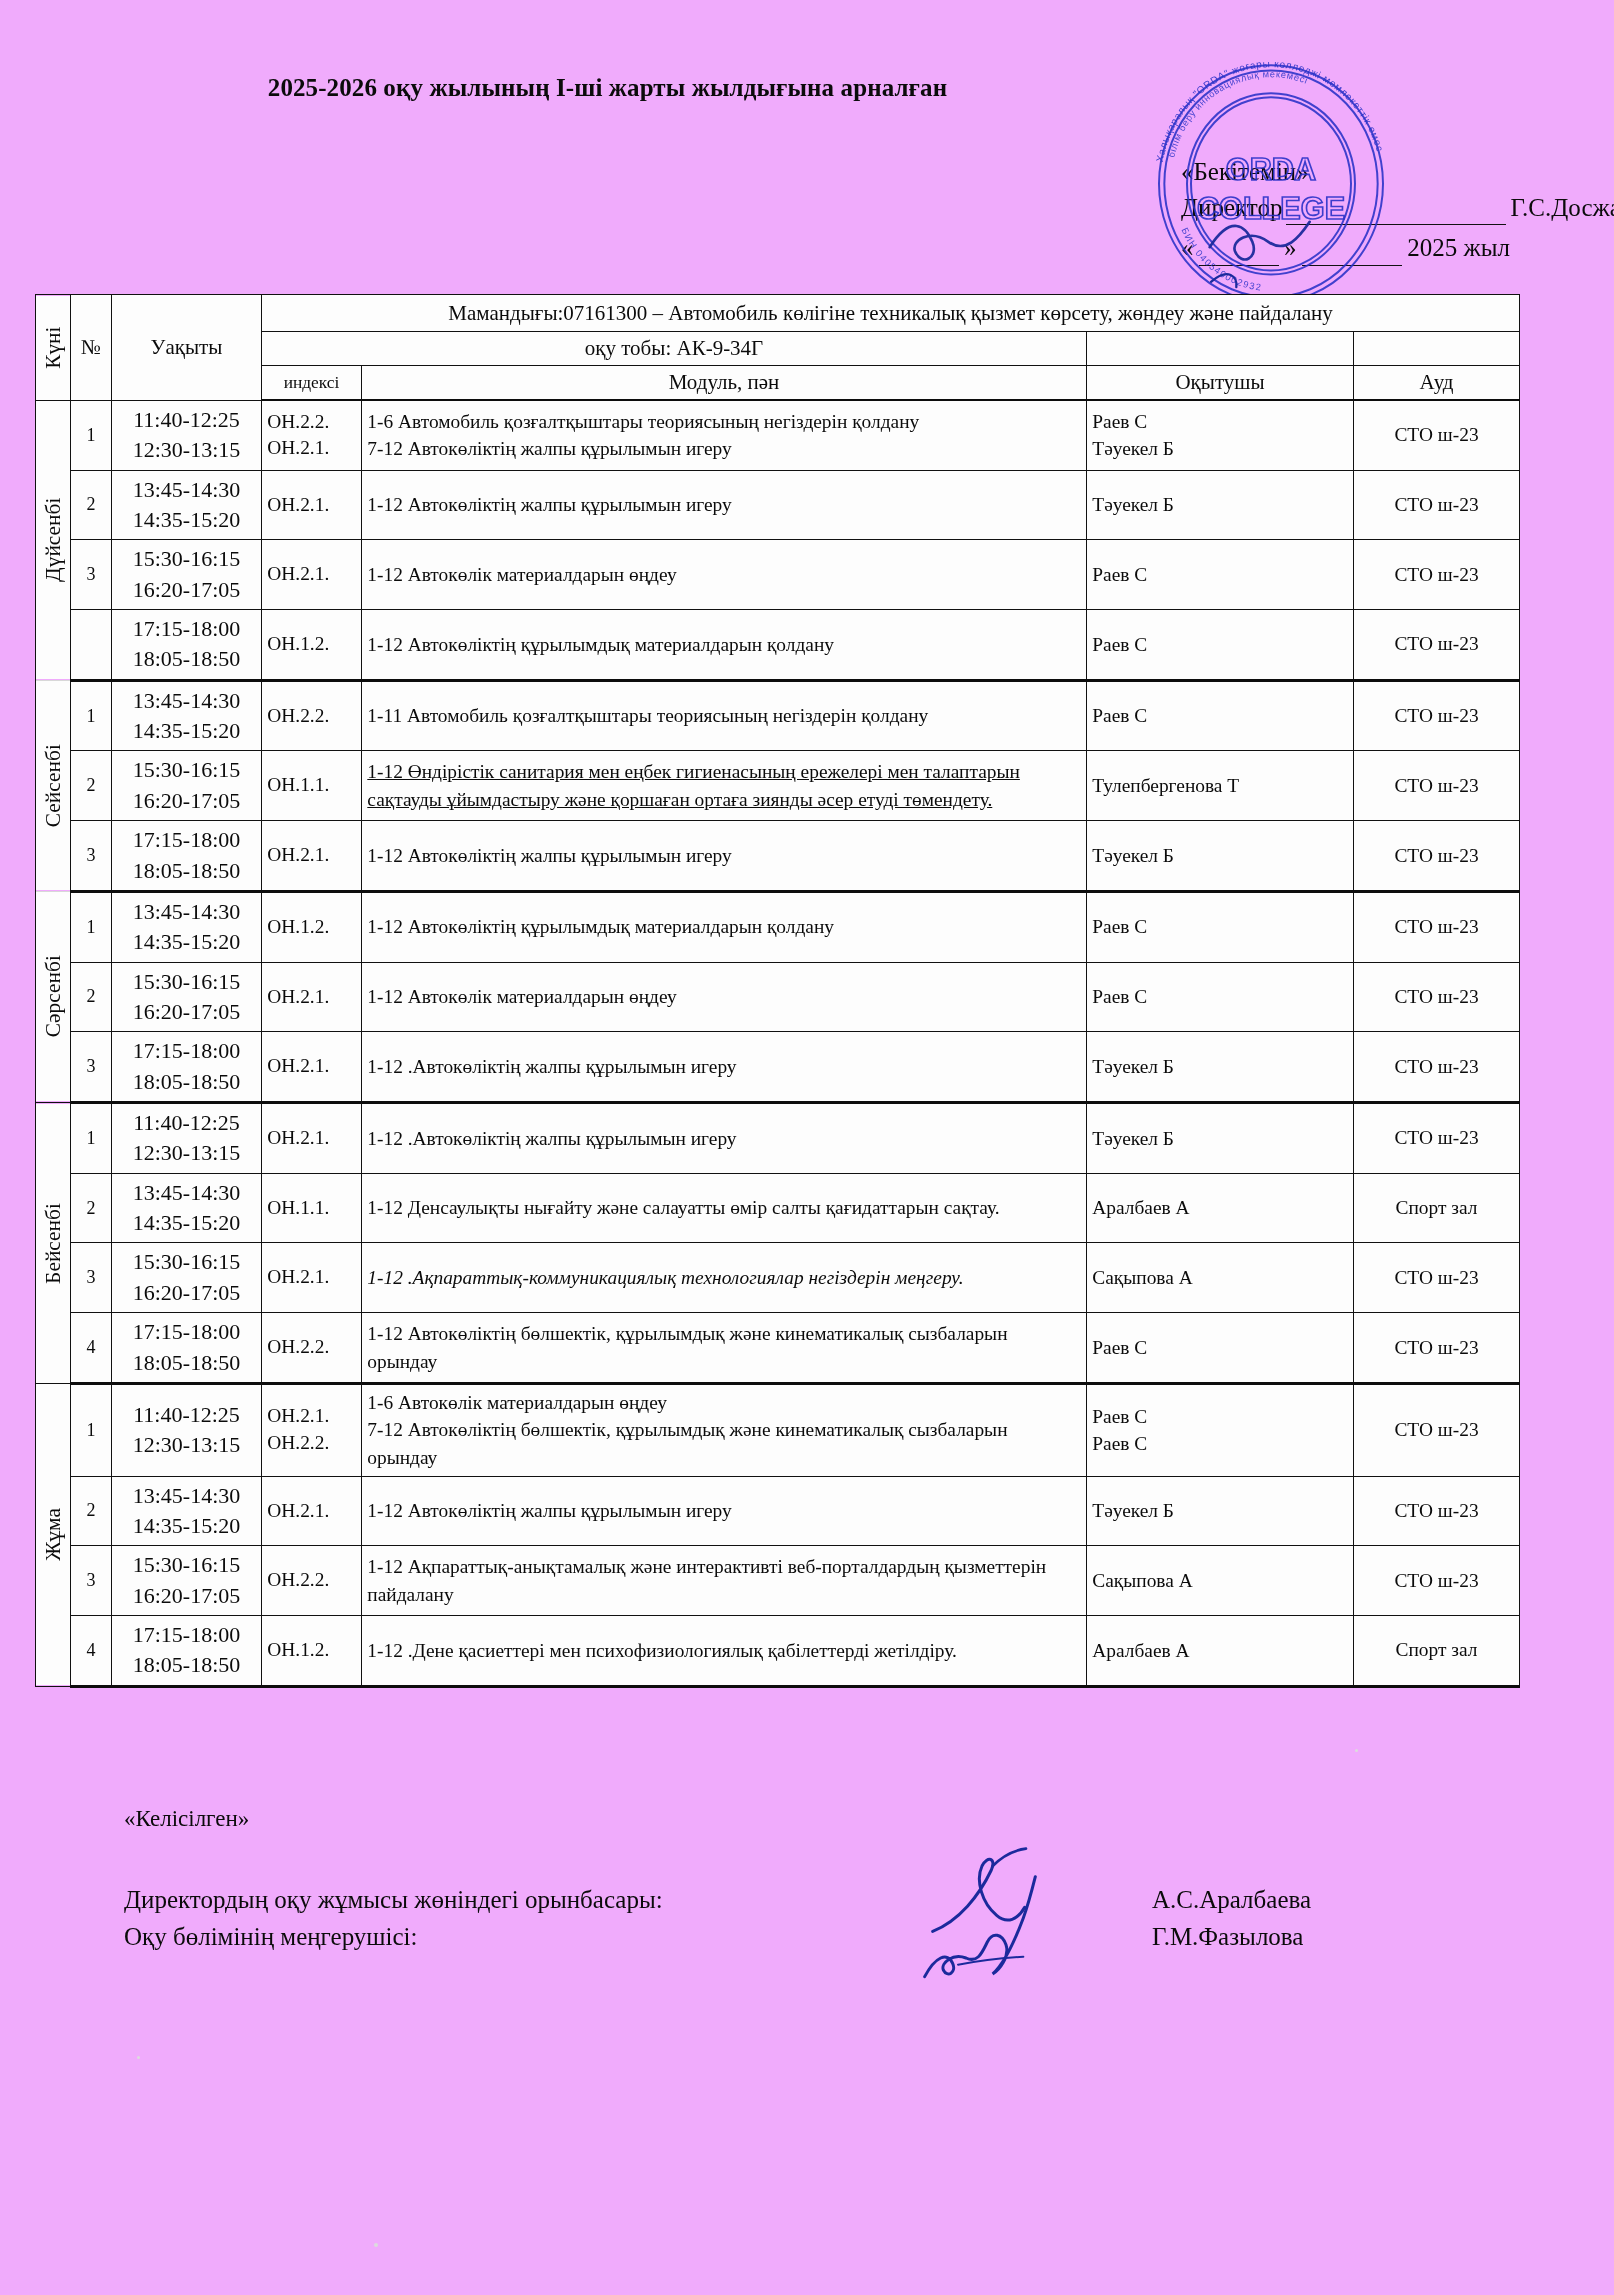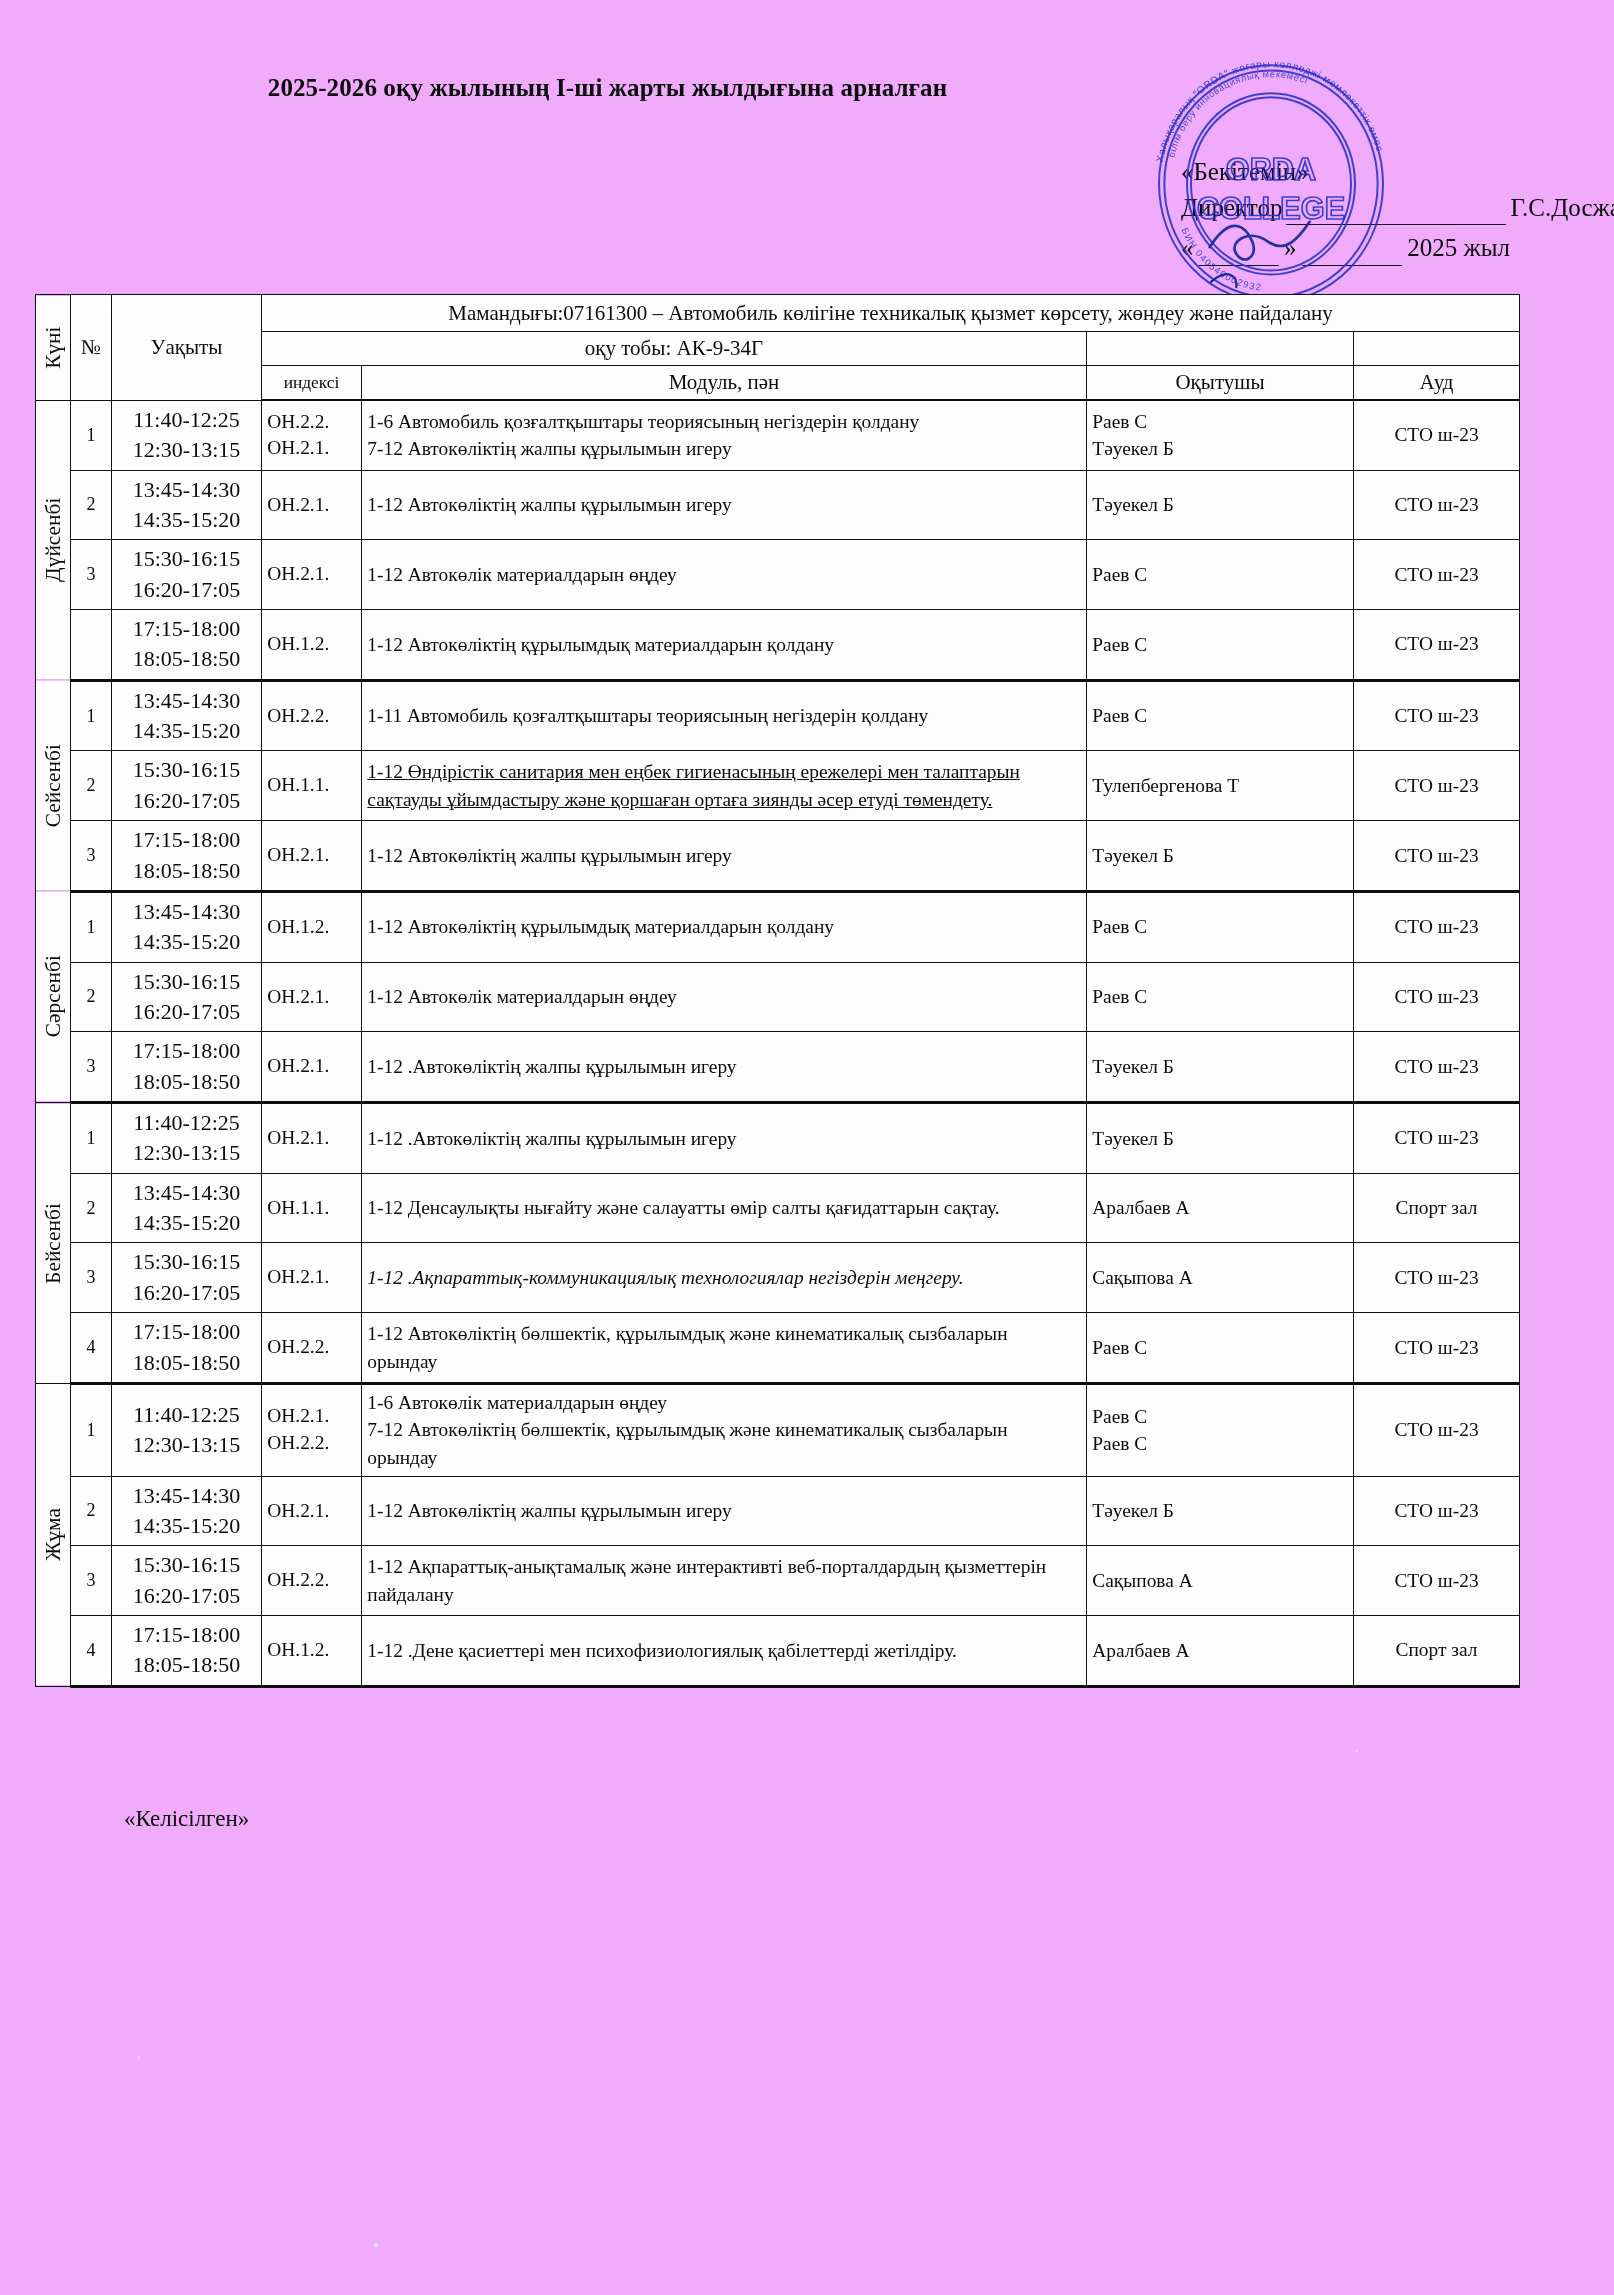--- a/index.html
+++ b/index.html
@@ -457,19 +457,37 @@
           <td class="c-idx-cell" style="white-space: pre-line;">ОН.1.2.</td>
           <td class="c-mod-cell" style="white-space: pre-line;">1-12 .Дене қасиеттері мен психофизиологиялық қабілеттерді жетілдіру.</td>
           <td class="c-tea-cell" style="white-space: pre-line;">Аралбаев А</td>
           <td class="c-aud-cell">Спорт зал</td>
         </tr>
       </tbody>
   </table>
 
   <div class="footer">
     <div class="agreed">«Келісілген»</div>
+    <div class="f-rows">
+      <div class="f-line">
+        <span class="f-label">Директордың оқу жұмысы  жөніндегі орынбасары:</span>
+        <span class="f-name">А.С.Аралбаева</span>
+      </div>
+      <div class="f-line">
+        <span class="f-label">Оқу бөлімінің меңгерушісі:</span>
+        <span class="f-name">Г.М.Фазылова</span>
+      </div>
+      <svg class="sig-svg" viewBox="0 0 330 210">
+        <path d="M22,128 C62,112 92,74 110,36 C118,18 104,14 96,30 C86,52 96,86 118,104 C134,118 150,110 160,92" fill="none" stroke="#1b2a9c" stroke-width="4.5" stroke-linecap="round"></path>
+        <path d="M112,30 C128,14 146,6 162,4" fill="none" stroke="#1b2a9c" stroke-width="4" stroke-linecap="round"></path>
+        <path d="M10,196 C26,166 44,158 52,176 C58,190 44,198 38,186 C34,176 52,160 72,168
+                 C90,176 96,160 104,144 C112,128 126,132 132,148 C138,166 122,186 112,192
+                 C128,178 146,140 158,108 C166,86 172,62 176,46" fill="none" stroke="#1b2a9c" stroke-width="4.5" stroke-linecap="round"></path>
+        <path d="M60,178 C92,172 126,168 158,166" fill="none" stroke="#1b2a9c" stroke-width="3" stroke-linecap="round"></path>
+      </svg>
+    </div>
   </div>
 
   <div class="speck" style="left:137px;top:2056px;width:3.3px;height:3.3px;"></div>
   <div class="speck" style="left:374px;top:2243px;width:4px;height:4px;"></div>
   <div class="speck" style="left:1355px;top:1749px;width:3.3px;height:3.3px;"></div>
 </div>
 
 
 </body></html>

